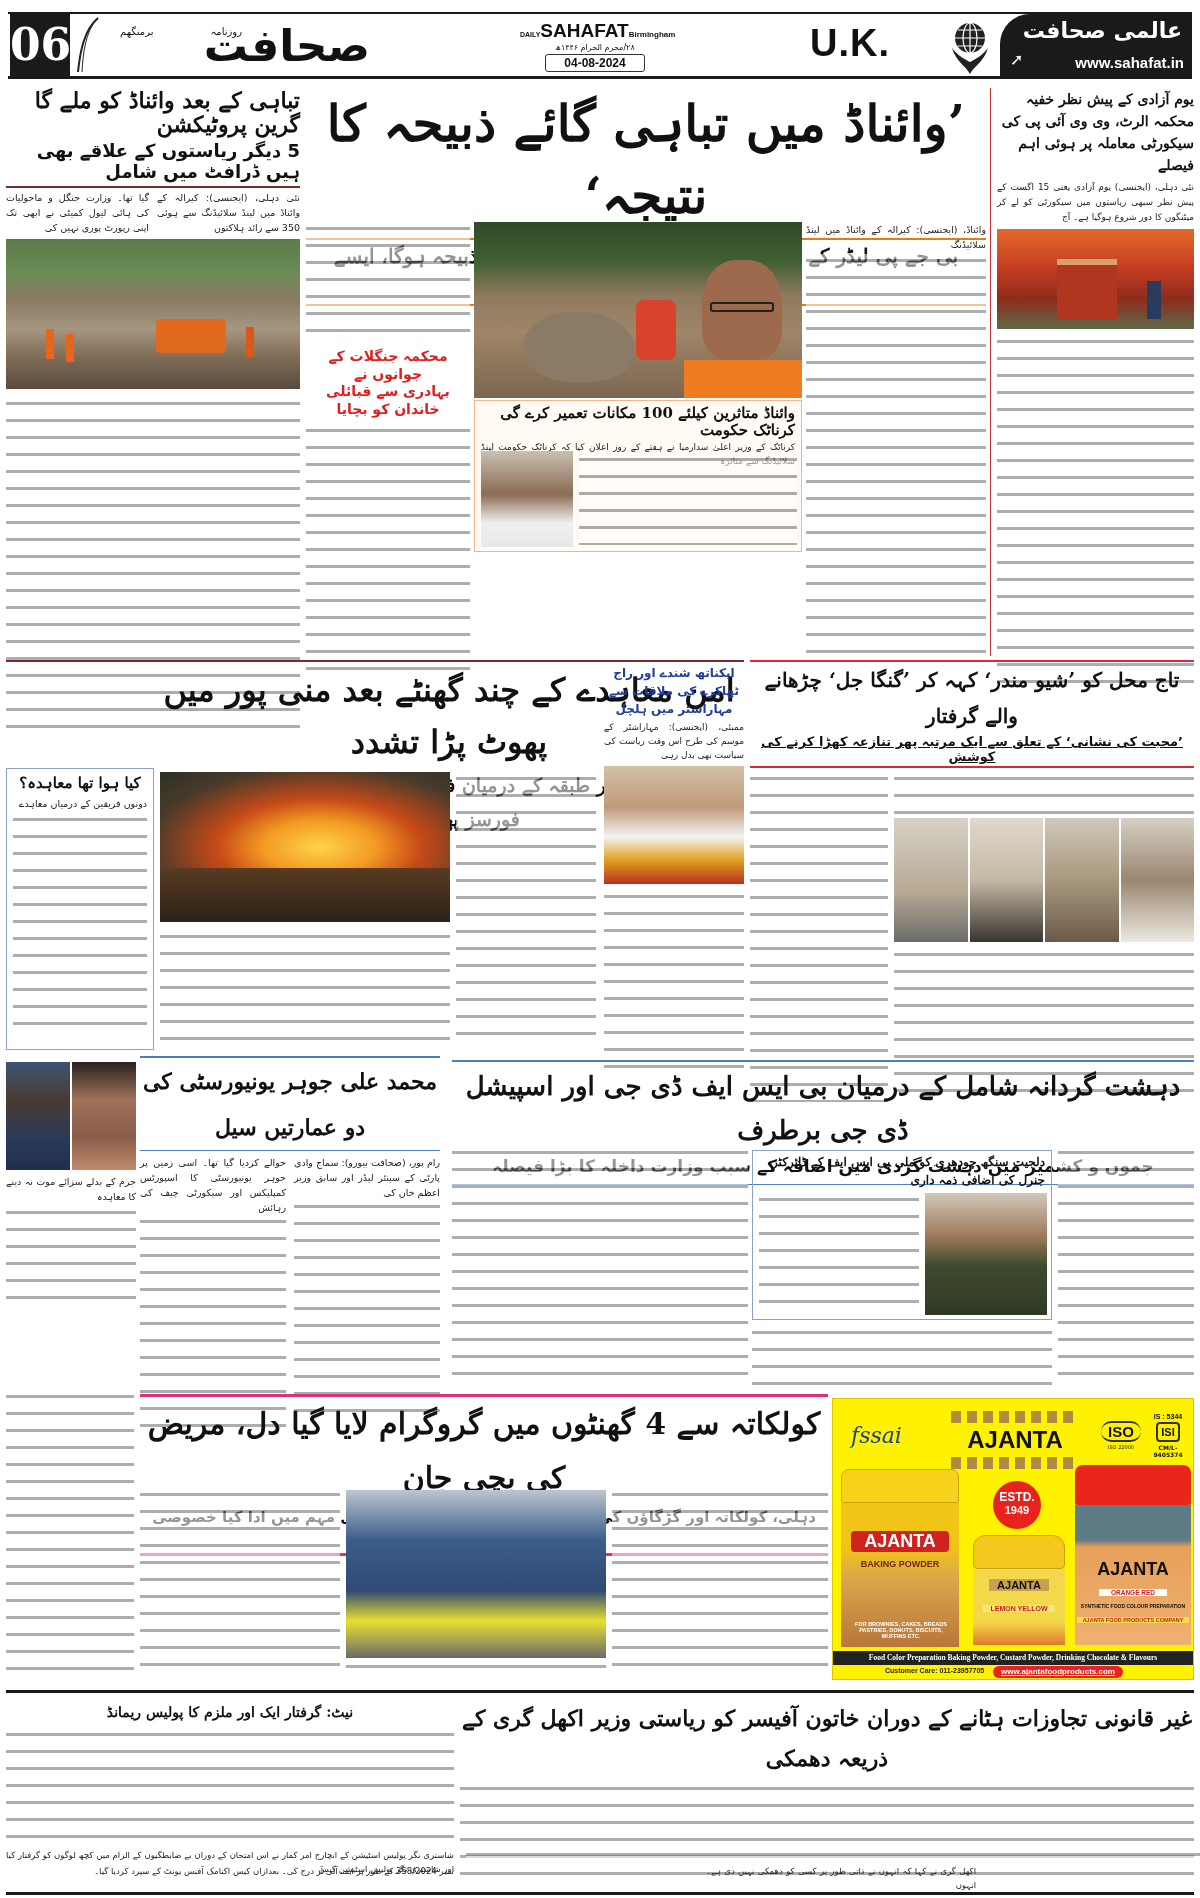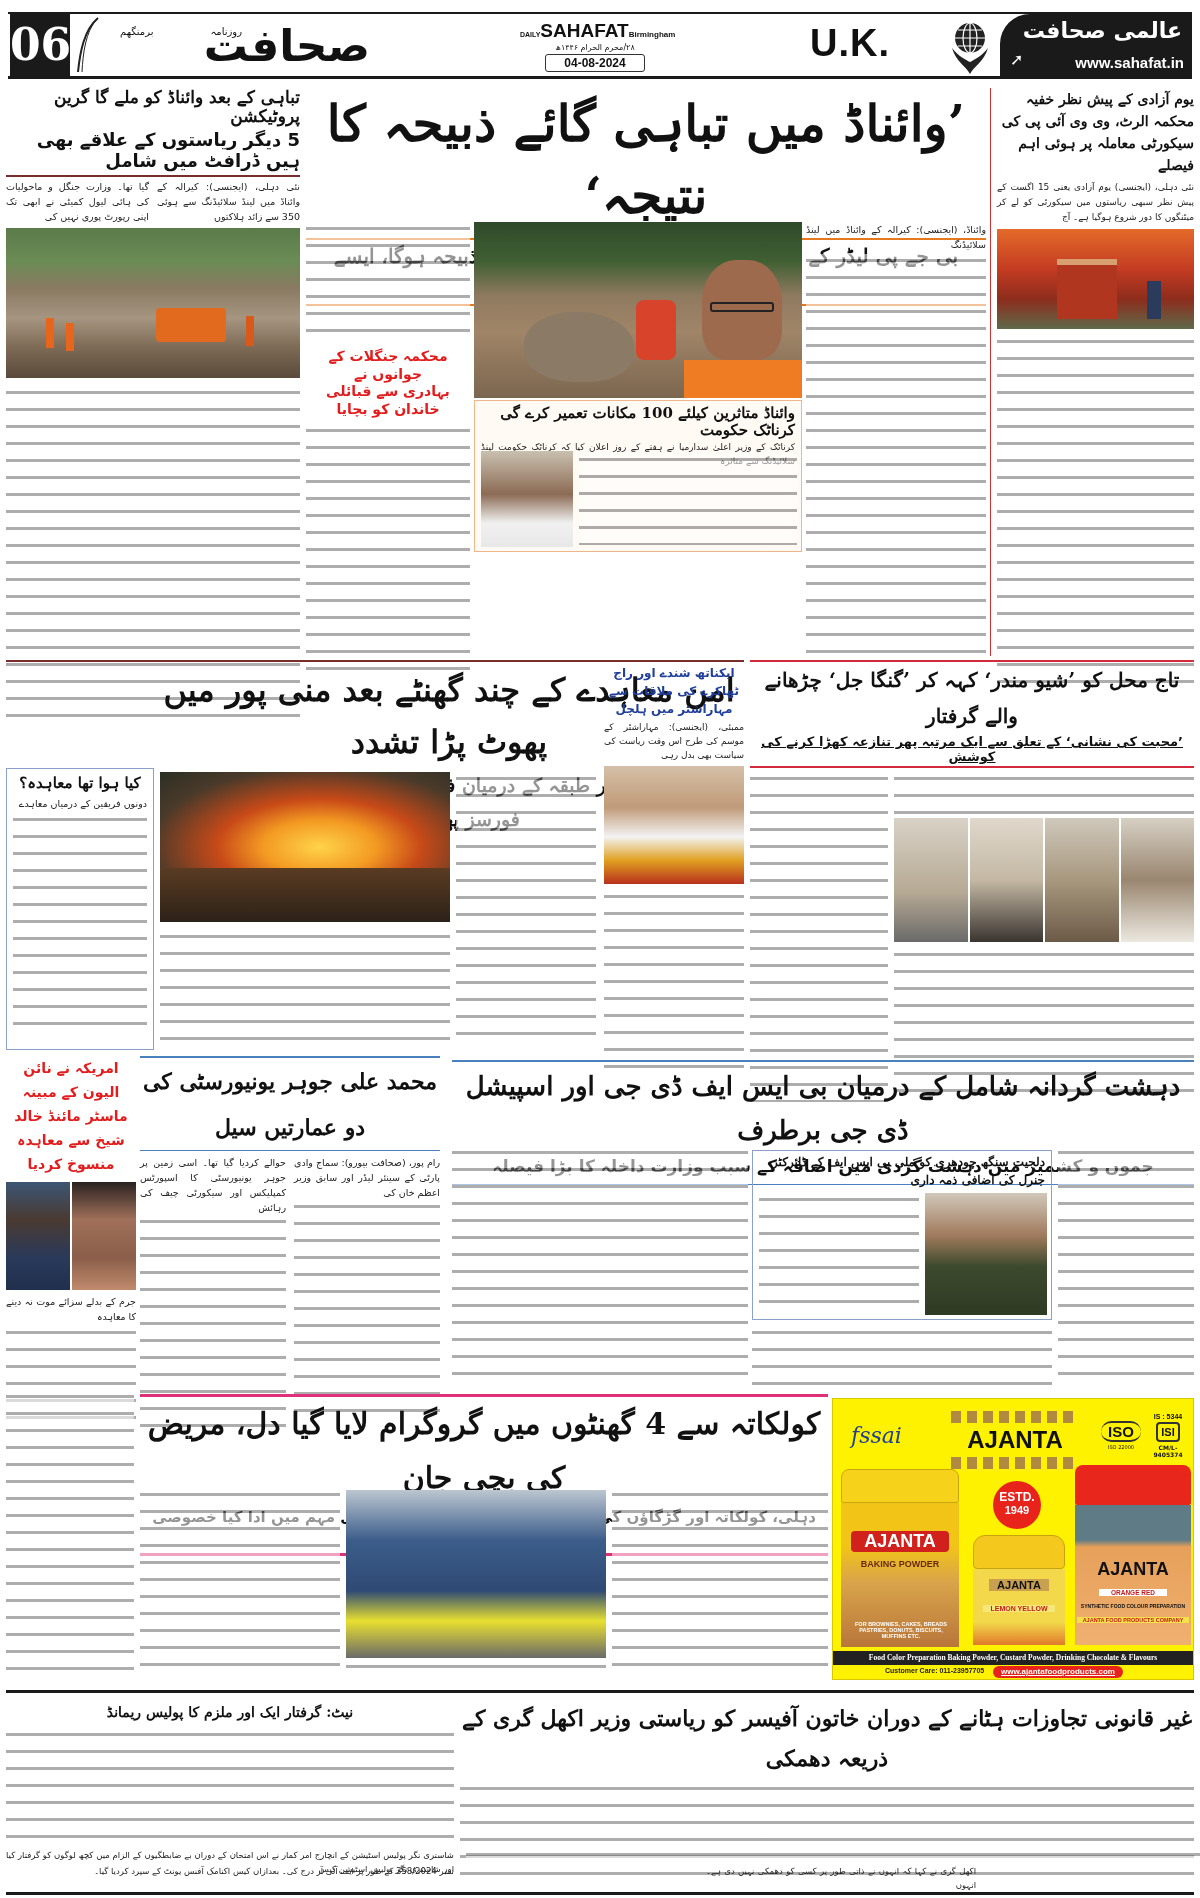--- a/index.html
+++ b/index.html
@@ -62,21 +62,21 @@
   </div>
   <div class="abs" style="left:1000px;top:14px;width:192px;height:62px;background:#1a1a1a;border-radius:30px 0 0 0;">
     <span style="position:absolute;right:10px;top:4px;color:#fff;font-size:22px;font-weight:bold;direction:rtl;">عالمی صحافت</span>
     <span style="position:absolute;left:10px;top:36px;color:#fff;font-size:16px;">➚</span>
     <span style="position:absolute;right:8px;top:40px;color:#fff;font-family:'Liberation Sans',sans-serif;font-weight:bold;font-size:15px;">www.sahafat.in</span>
   </div>
   <div class="abs rule-dark" style="left:8px;top:76px;width:1184px;"></div>
 </div>
 
 <div class="abs" style="left:6px;top:88px;width:294px;height:568px;">
-  <div class="hl-black rtl" style="font-size:17px;">تباہی کے بعد وائناڈ کو ملے گا گرین پروٹیکشن</div>
+  <div class="hl-black rtl" style="font-size:22px;">تباہی کے بعد وائناڈ کو ملے گا گرین پروٹیکشن</div>
   <div class="rtl sub-bold" style="font-size:18px;margin-top:4px;">5 دیگر ریاستوں کے علاقے بھی ہیں ڈرافٹ میں شامل</div>
   <div class="rule-brown" style="margin-top:4px;"></div>
   <div style="display:flex;gap:8px;margin-top:2px;">
     <div class="body-text" style="flex:1;font-size:9.5px;line-height:15px;">گیا تھا۔ وزارت جنگل و ماحولیات کی ہائی لیول کمیٹی نے ابھی تک اپنی رپورٹ پوری نہیں کی</div>
     <div class="body-text" style="flex:1;font-size:9.5px;line-height:15px;">نئی دہلی، (ایجنسی): کیرالہ کے وائناڈ میں لینڈ سلائیڈنگ سے ہوئی 350 سے زائد ہلاکتوں</div>
   </div>
   <div class="photo" style="margin-top:4px;height:150px;background:linear-gradient(180deg,#5b7b4a 0%,#6a8c55 22%,#8a7a62 40%,#a69580 60%,#7d6a55 80%,#5a4a3c 100%);position:relative;">
     <div style="position:absolute;left:150px;top:80px;width:70px;height:34px;background:#e26a1e;border-radius:4px;"></div>
     <div style="position:absolute;left:40px;top:90px;width:8px;height:30px;background:#e8651c;"></div>
     <div style="position:absolute;left:60px;top:95px;width:8px;height:28px;background:#e8651c;"></div>
@@ -173,21 +173,20 @@
         <div class="photo" style="flex:1;background:linear-gradient(180deg,#d6d0c4,#9a8670 50%,#ece8e0);"></div>
       </div>
       <div class="lines" style="height:150px;margin-top:6px;"></div>
     </div>
   </div>
 </div>
 
 <div class="abs rule-blue" style="left:452px;top:1060px;width:742px;"></div>
 
 <div class="abs" style="left:6px;top:1056px;width:130px;height:326px;">
-  <div class="hl-red rtl ctr" style="font-size:14px;line-height:24px;text-align:center;">امریکہ نے نائن الیون کے مبینہ ماسٹر مائنڈ خالد شیخ سے معاہدہ منسوخ کردیا</div>
   <div style="display:flex;gap:2px;height:108px;margin-top:6px;">
     <div class="photo" style="flex:1;background:linear-gradient(180deg,#3c5574 0%,#4a3a32 35%,#2a3a5a 70%,#1f2f4c 100%);"></div>
     <div class="photo" style="flex:1;background:linear-gradient(180deg,#2a2220 0%,#a0705a 35%,#8a5e4a 70%,#c08a6c 100%);"></div>
   </div>
   <div class="body-text" style="font-size:9.5px;line-height:15px;margin-top:4px;">جرم کے بدلے سزائے موت نہ دینے کا معاہدہ</div>
   <div class="lines" style="height:100px;margin-top:2px;"></div>
 </div>
 
 <div class="abs" style="left:140px;top:1056px;width:300px;height:330px;">
   <div class="rule-blue"></div>

